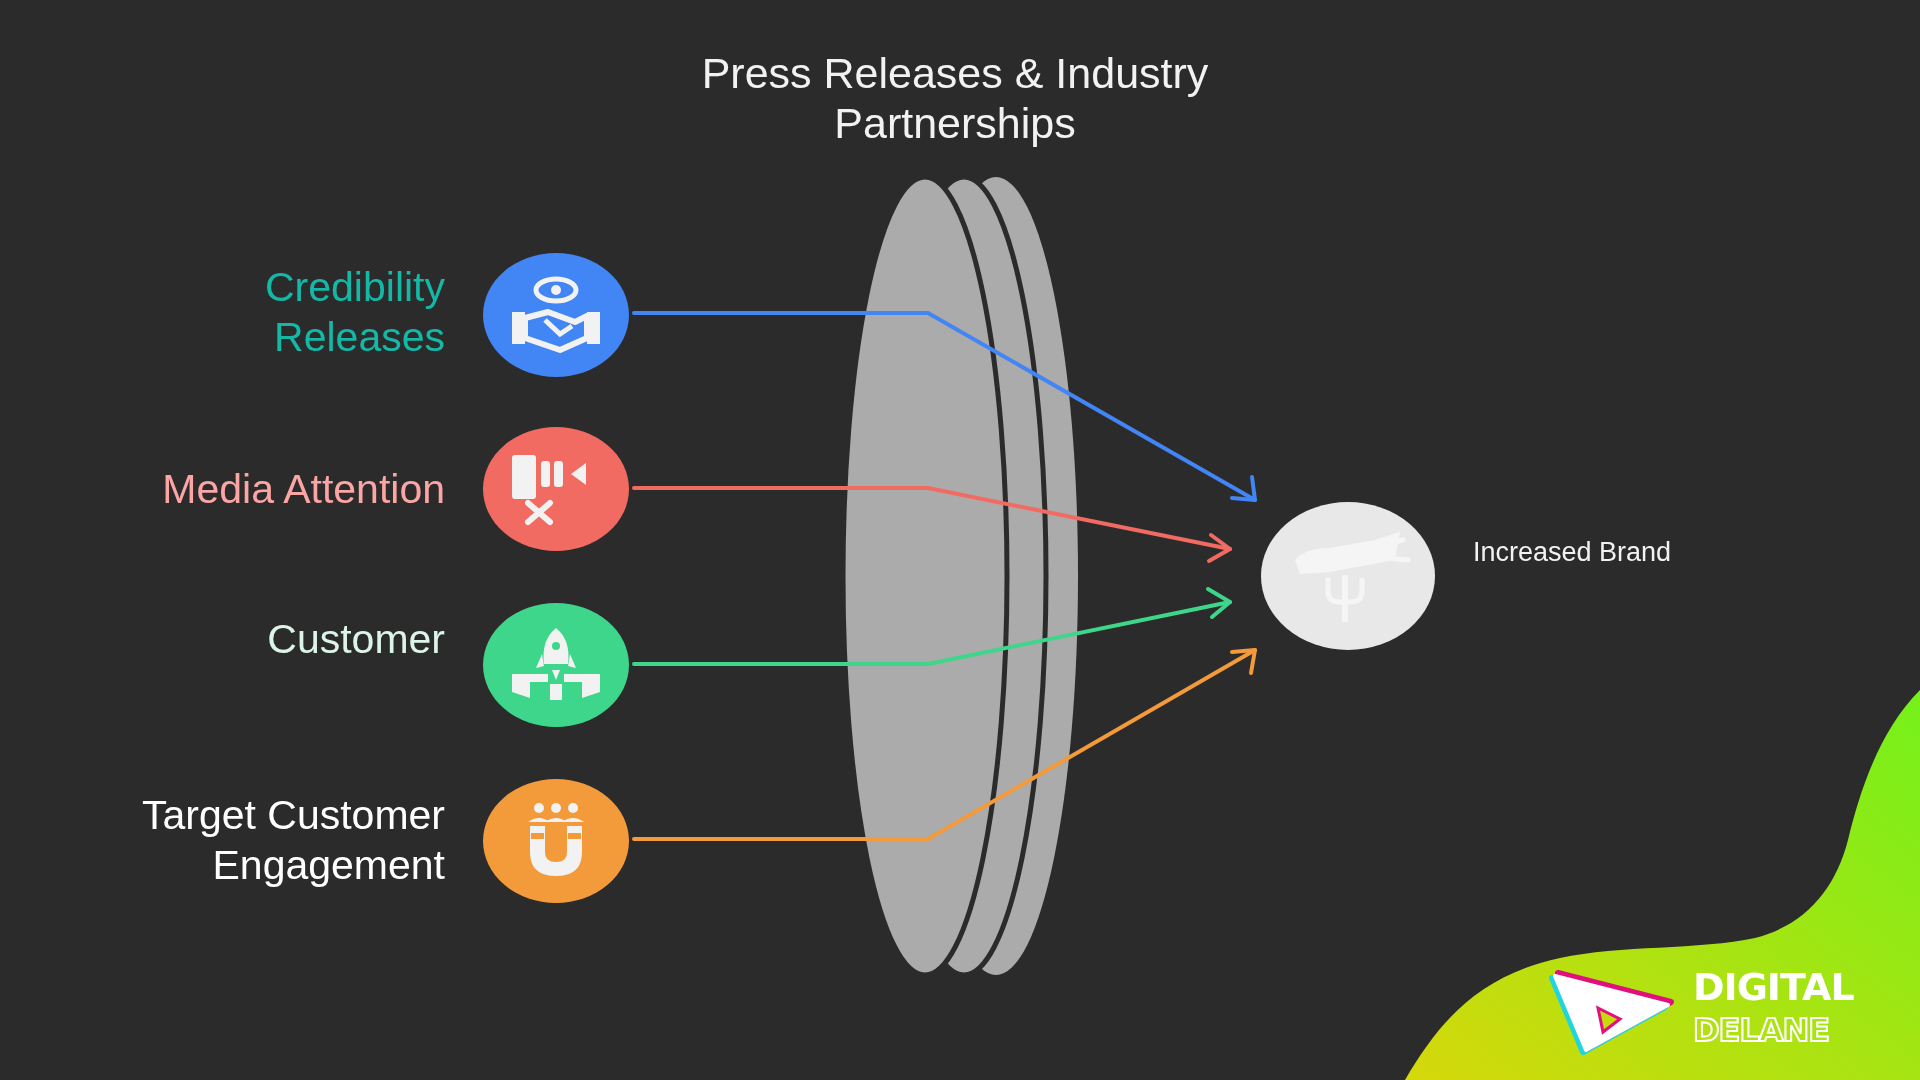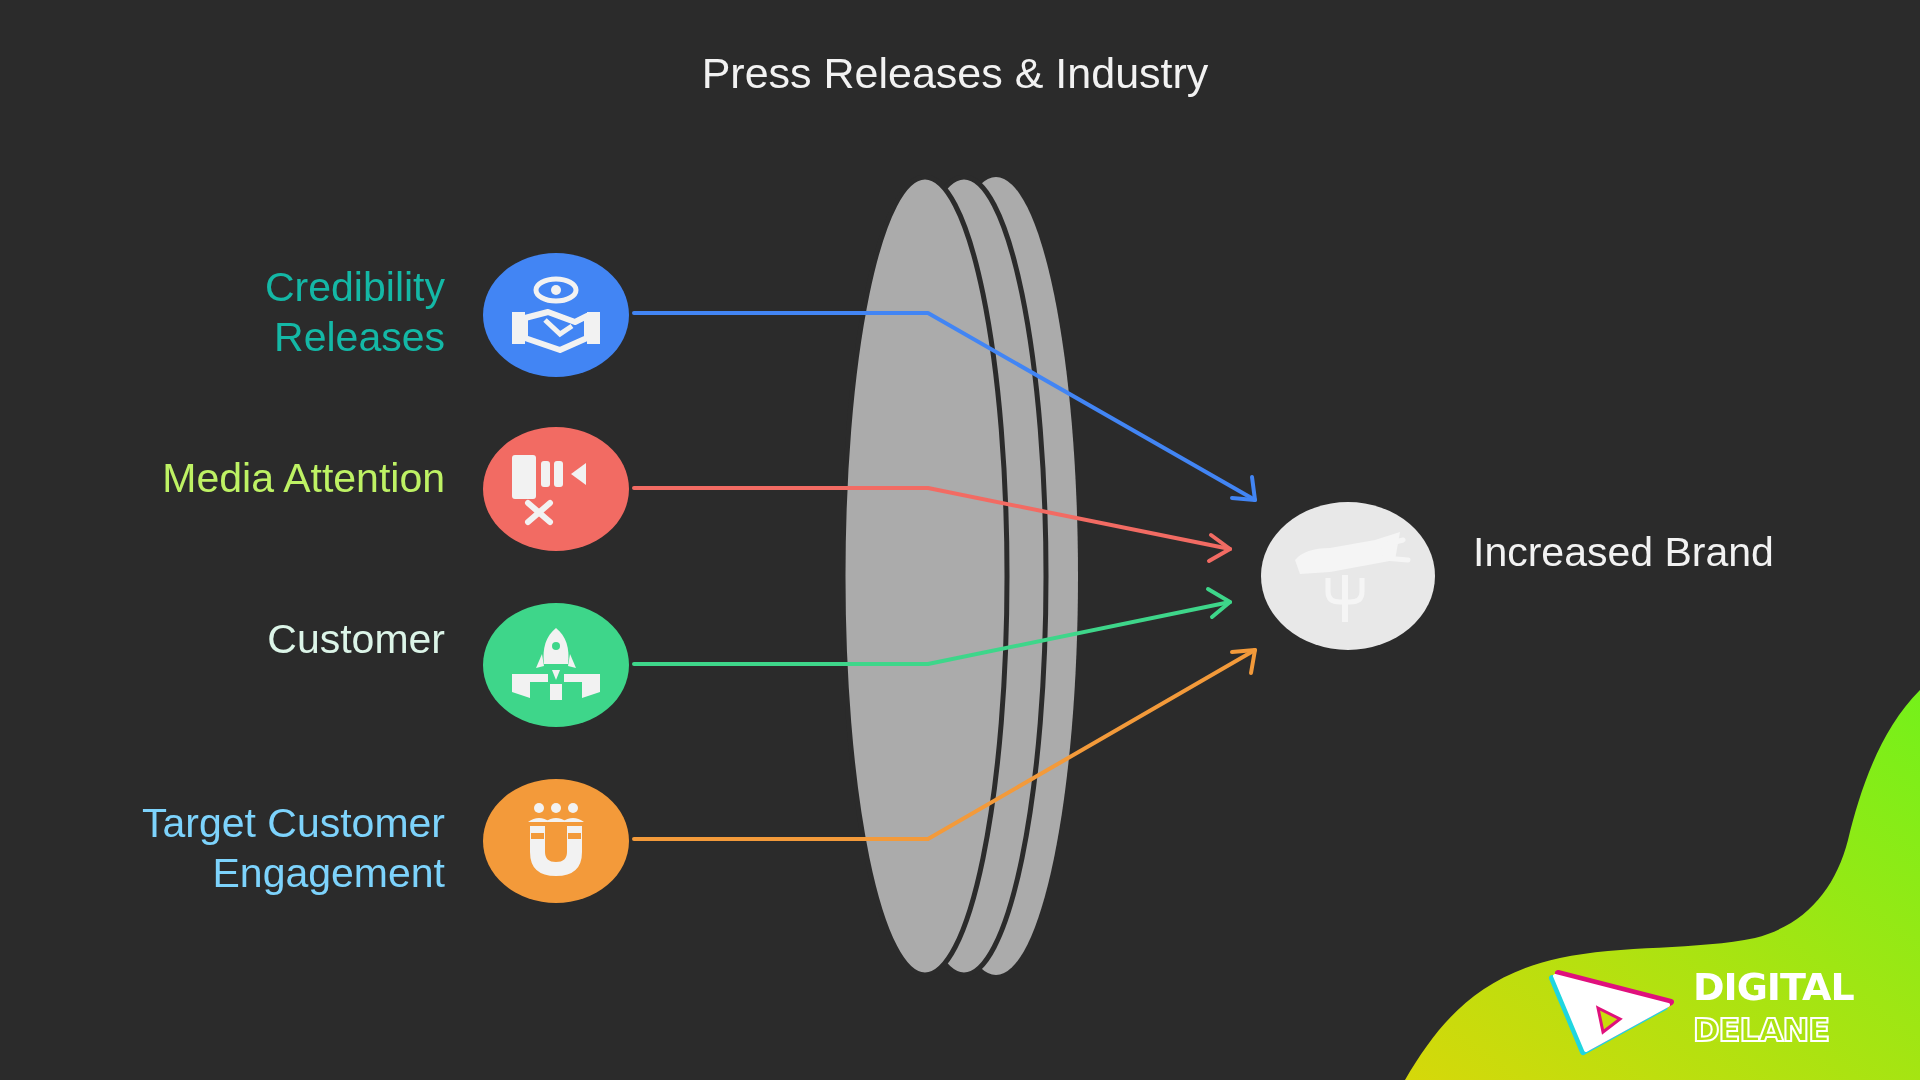--- a/index.html
+++ b/index.html
@@ -13,26 +13,26 @@
   svg.canvas { position: absolute; left: 0; top: 0; }
   .title {
     position: absolute; left: 620px; top: 48px; width: 670px;
     text-align: center; color: #f2f2f2; font-size: 43px; line-height: 50px;
   }
   .label {
     position: absolute; right: 1475px; text-align: right;
     font-size: 41px; line-height: 50px; white-space: nowrap;
   }
   .label.l1 { top: 262px; color: #14b8a6; }
-  .label.l2 { top: 453px; color: #bef264; }
+  .label.l2 { top: 464px; color: #fca5a5; }
   .label.l3 { top: 614px; color: #dcf5e8; }
-  .label.l4 { top: 790px; color: #7dd3fc; margin-top: 8px; }
+  .label.l4 { top: 790px; color: #ffffff; }
   .outcome {
     position: absolute; left: 1473px; top: 527px;
-    color: #f2f2f2; font-size: 41px; line-height: 50px; white-space: nowrap;
+    color: #f2f2f2; font-size: 27px; line-height: 50px; white-space: nowrap;
   }
   .logo-text {
     position: absolute; left: 1693px; font-family: "DejaVu Sans", sans-serif;
     font-weight: bold; letter-spacing: -1px; line-height: 1;
   }
   .logo-text.top { top: 968px; font-size: 38px; color: #ffffff; }
   .logo-text.bottom {
     top: 1014px; font-size: 32px; color: transparent;
     -webkit-text-stroke: 2px #ffffff;
   }
@@ -145,20 +145,21 @@
     <g>
       <path d="M1555 976 L1668 1005 L1586 1050 Z" fill="none" stroke="#1fd6e0" stroke-width="6" stroke-linejoin="round" transform="translate(-3,2)"></path>
       <path d="M1555 976 L1668 1005 L1586 1050 Z" fill="none" stroke="#e0107c" stroke-width="6" stroke-linejoin="round" transform="translate(3,-3)"></path>
       <path d="M1555 976 L1668 1005 L1586 1050 Z" fill="#ffffff" stroke="#ffffff" stroke-width="4" stroke-linejoin="round"></path>
       <path d="M1598 1008 L1620 1019 L1603 1032 Z" fill="#c9da0c" stroke="#e0107c" stroke-width="3"></path>
     </g>
   </svg>
 
   <div class="title">
     <div>Press Releases &amp; Industry</div>
+    <div>Partnerships</div>
   </div>
 
   <div class="label l1">
     <div>Credibility</div>
     <div>Releases</div>
   </div>
   <div class="label l2">
     <div>Media Attention</div>
   </div>
   <div class="label l3">

